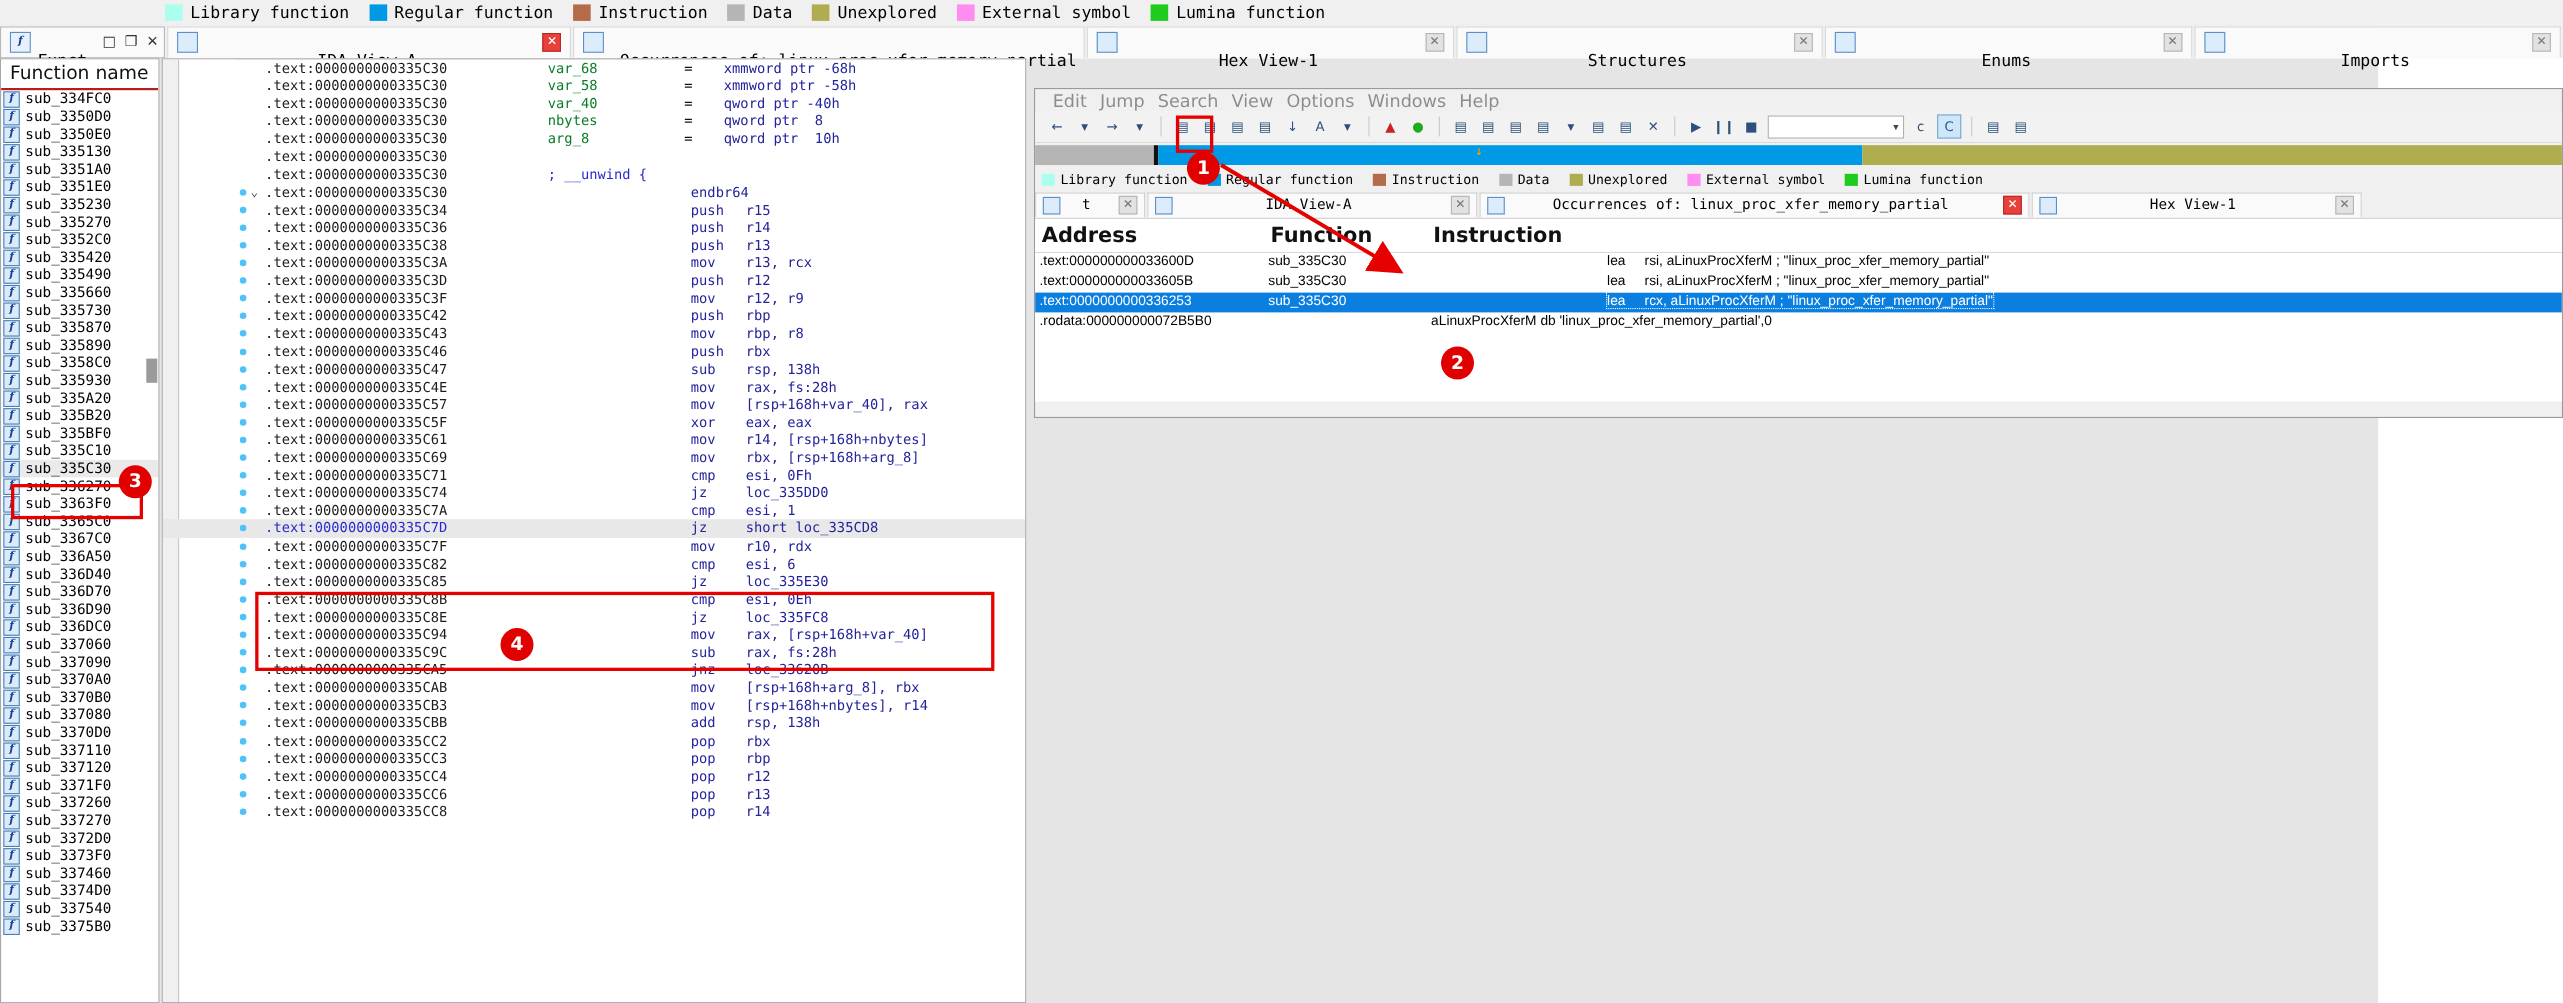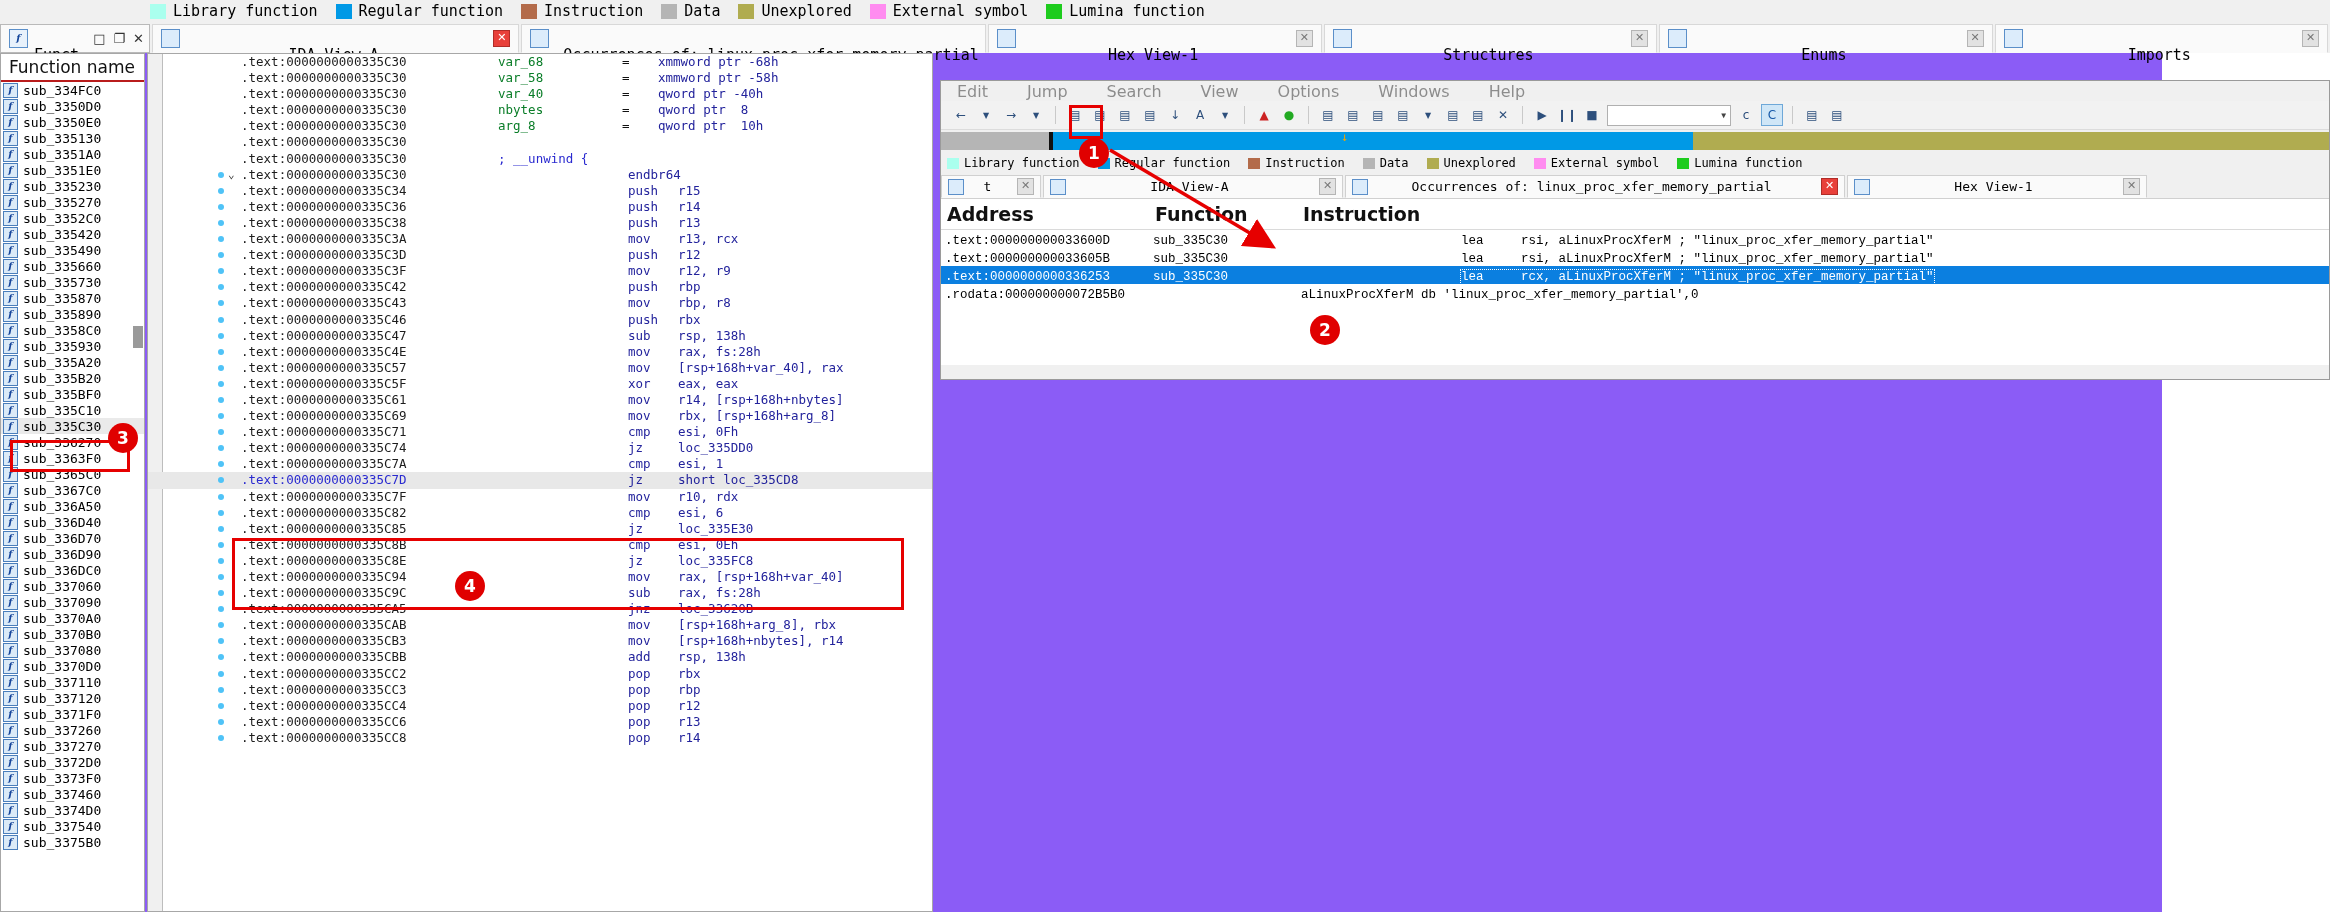--- a/index.html
+++ b/index.html
@@ -3,21 +3,21 @@
 <meta charset="utf-8">
 <style>
   html,body{margin:0;padding:0;}
   body{
     width:2330px;height:912px;overflow:hidden;
     background:#ffffff;
     font-family:"DejaVu Sans Mono", monospace;
     font-size:13px;
     -webkit-font-smoothing:none;
   }
-  .app{position:relative;width:2162px;height:912px;background:#8b5cf6;}
+  .app{position:relative;width:2162px;height:912px;background:#e5e5e5;}
 
   
   .legend{
     position:absolute;left:0;top:0;width:2330px;height:22px;
     background:#f0f0f0;display:flex;align-items:center;gap:0;
     padding-left:150px;box-sizing:border-box;
   }
   .legend-item{display:flex;align-items:center;margin-right:18px;}
   .legend-sw{width:16px;height:15px;margin-right:7px;display:inline-block;border:0;}
   .legend-lb{font-family:"DejaVu Sans Mono",monospace;font-size:15px;color:#000;white-space:nowrap;}
@@ -89,21 +89,21 @@
   .mn{position:absolute;left:480px;color:#23239c;}
   .op{position:absolute;left:530px;color:#23239c;}
   .cmt{position:absolute;left:350px;color:#2a2ad0;}
 
   
   .fwin{
     position:absolute;left:940px;top:80px;width:1390px;height:300px;
     background:#f0f0f0;border:1px solid #9a9a9a;box-sizing:border-box;overflow:hidden;
   }
   .fmenu{
-    height:20px;display:flex;align-items:center;gap:39px;padding-left:16px;
+    height:20px;display:flex;align-items:center;gap:12px;padding-left:16px;
     font-family:"DejaVu Sans",sans-serif;font-size:16px;color:#3b3b3b;
     opacity:.55;
   }
   .ftool{
     height:28px;display:flex;align-items:center;gap:5px;padding-left:10px;
     background:#f2f2f2;border-bottom:1px solid #dcdcdc;
   }
   .tb{width:20px;height:20px;border:0;background:transparent;
       display:flex;align-items:center;justify-content:center;
       font-family:"DejaVu Sans",sans-serif;font-size:12px;color:#2d4f7c;}
@@ -127,22 +127,22 @@
   .ftab .ftl{flex:1;text-align:center;padding:0 10px;}
 
   
   .occ{background:#fff;height:166px;position:relative;overflow:hidden;
        border-top:1px solid #d0d0d0;}
   .occhd{display:flex;height:30px;align-items:center;border-bottom:1px solid #dadada;font-weight:bold;}
   .occhd div{
     font-family:"DejaVu Sans",sans-serif;font-size:19px;color:#111;
     padding-left:6px;box-sizing:border-box;
   }
-  .occrow{display:flex;height:18px;align-items:flex-end;
-    font-family:Liberation Mono, monospace;font-size:12.5px;color:#000;white-space:pre;}
+  .occrow{display:flex;height:18px;align-items:flex-start;
+    font-family:Liberation Sans, sans-serif;font-size:12.5px;color:#000;white-space:pre;}
   .occrow.sel{background:#0b7fe0;color:#fff;}
   .occrow.sel .dash{outline:1px dotted #fff;}
   .c-addr{width:208px;padding-left:4px;box-sizing:border-box;}
   .c-func{width:148px;padding-left:4px;box-sizing:border-box;}
   .c-ins{flex:1;padding-left:4px;box-sizing:border-box;}
   .ind{display:inline-block;width:160px;}
 
   
   .redbox{position:absolute;border:3px solid #e60000;box-sizing:border-box;pointer-events:none;}
   .badge{

